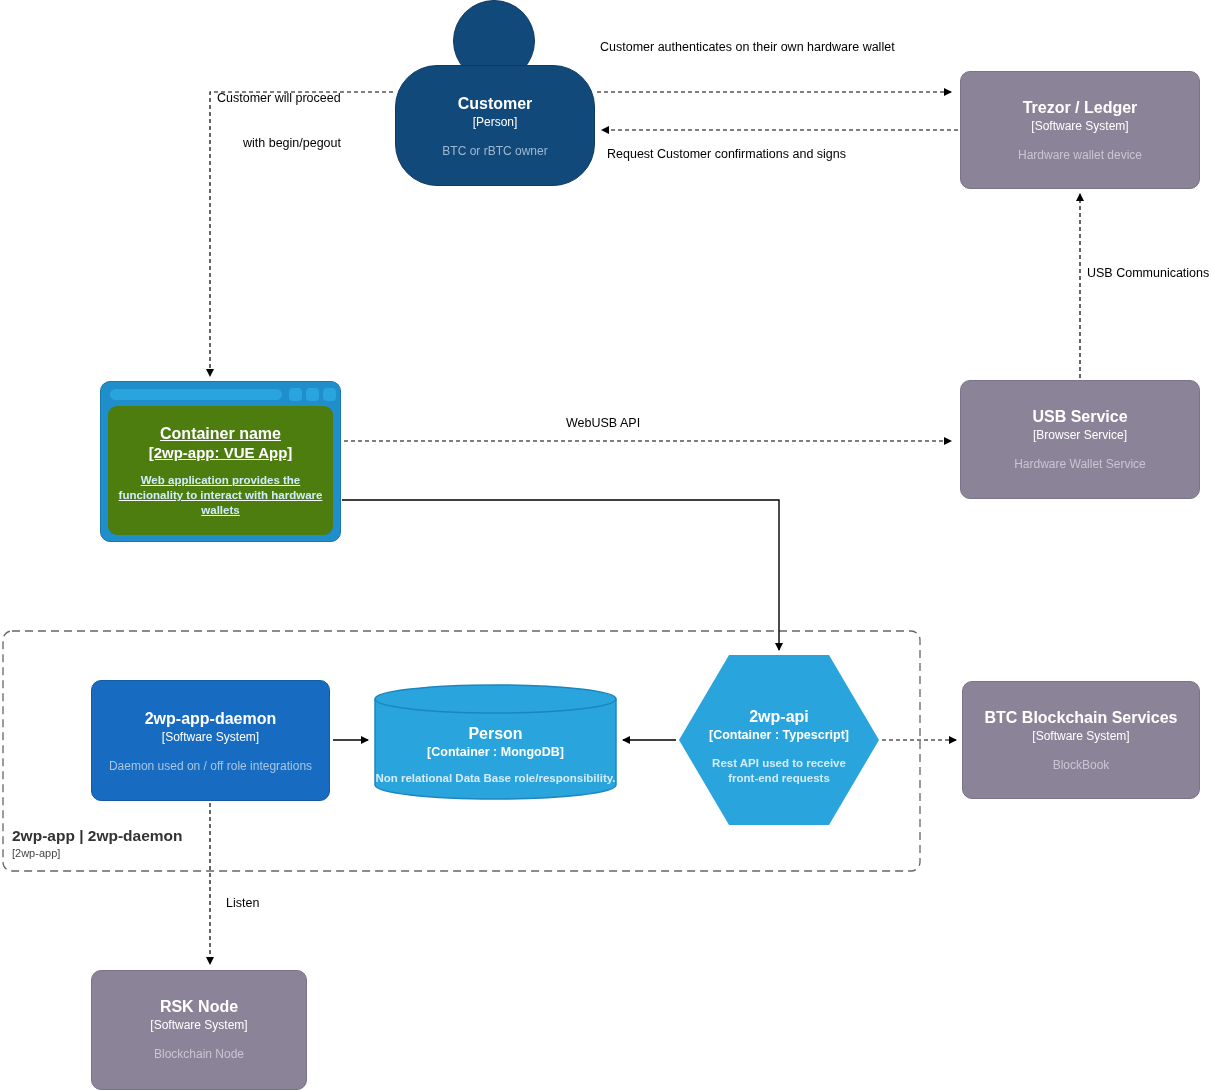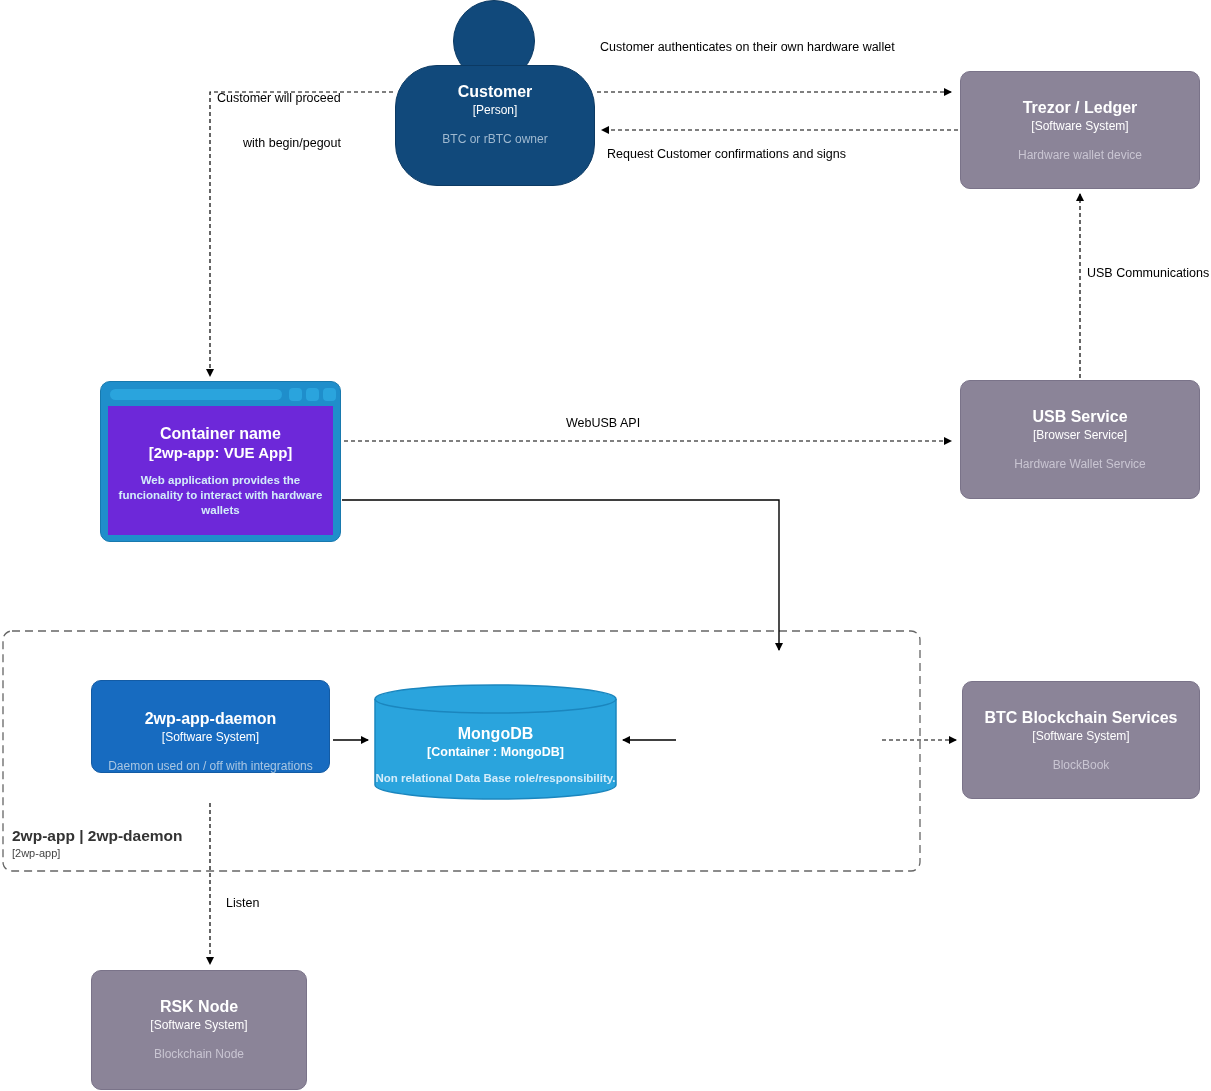--- a/index.html
+++ b/index.html
@@ -39,21 +39,21 @@
     border: 1px solid #0c3a63;
     box-sizing: border-box;
     z-index: 1;
   }
   .person-body {
     left: 395px; top: 65px;
     width: 200px; height: 121px;
     border-radius: 42px;
     background: #11497b;
     border: 1px solid #0c3a63;
-    padding-top: 16px;
+    padding-top: 28px;
     z-index: 2;
   }
   .person-body .desc { color: #9fb9d0; }
 
   
   .gray-box {
     background: #8b8498;
     border: 1px solid #7a7389;
     border-radius: 10px;
     padding-top: 26px;
@@ -94,26 +94,27 @@
     border-radius: 4px;
     background: #2aa4dd;
   }
   .browser .win-btn.b1 { left: 188px; }
   .browser .win-btn.b2 { left: 205px; }
   .browser .win-btn.b3 { left: 222px; }
   .browser .panel {
     position: absolute;
     left: 7px; top: 24px;
     width: 225px; height: 129px;
-    border-radius: 0;
-    background: #6d28d9;
+    border-radius: 9px;
+    background: #4d7c0f;
     color: #ffffff;
     text-align: center;
     box-sizing: border-box;
     padding: 18px 6px 0 6px;
+    text-decoration: underline;
   }
   .browser .panel .title { font-size: 16px; font-weight: bold; line-height: 20px; }
   .browser .panel .bracket { font-size: 15px; font-weight: bold; line-height: 17px; }
   .browser .panel .desc { font-size: 11.5px; font-weight: bold; line-height: 15px; margin-top: 12px; color: #d3ecfa; }
 
   
   .cylinder {
     left: 374px; top: 684px;
     width: 243px; height: 116px;
     padding-top: 40px;
@@ -234,36 +235,41 @@
     <div class="win-btn b1"></div>
     <div class="win-btn b2"></div>
     <div class="win-btn b3"></div>
     <div class="panel">
       <div class="title">Container name</div>
       <div class="bracket">[2wp-app: VUE App]</div>
       <div class="desc">Web application provides the funcionality to interact with hardware wallets</div>
     </div>
   </div>
 
-  <div class="node blue-box" style="left:91px; top:680px; width:239px; height:93px;">
+  <div class="node blue-box" style="left:91px; top:680px; width:239px; height:121px;">
     <div class="title">2wp-app-daemon</div>
     <div class="bracket">[Software System]</div>
-    <div class="desc">Daemon used on / off with integrations</div>
+    <div class="desc">Daemon used on / off role integrations</div>
   </div>
 
   <div class="node cylinder">
     <svg class="shape" viewBox="0 0 243 116" xmlns="http://www.w3.org/2000/svg" preserveAspectRatio="none">
       <path d="M1,15 a120.5,14 0 0 1 241,0 v86 a120.5,14 0 0 1 -241,0 z" fill="#2aa4dd" stroke="#1b86be" stroke-width="1.5"></path>
       <path d="M1,15 a120.5,14 0 0 0 241,0" fill="none" stroke="#1b86be" stroke-width="1.5"></path>
     </svg>
-    <div class="title">MongoDB</div>
+    <div class="title">Person</div>
     <div class="bracket">[Container : MongoDB]</div>
     <div class="desc">Non relational Data Base role/responsibility.</div>
   </div>
 
+  <div class="node hexagon">
+    <div class="title">2wp-api</div>
+    <div class="bracket">[Container : Typescript]</div>
+    <div class="desc" style="padding:0 28px;">Rest API used to receive front-end requests</div>
+  </div>
 
   <div class="node gray-box" style="left:962px; top:681px; width:238px; height:118px;">
     <div class="title">BTC Blockchain Services</div>
     <div class="bracket">[Software System]</div>
     <div class="desc">BlockBook</div>
   </div>
 
   <div class="node gray-box" style="left:91px; top:970px; width:216px; height:120px;">
     <div class="title">RSK Node</div>
     <div class="bracket">[Software System]</div>

